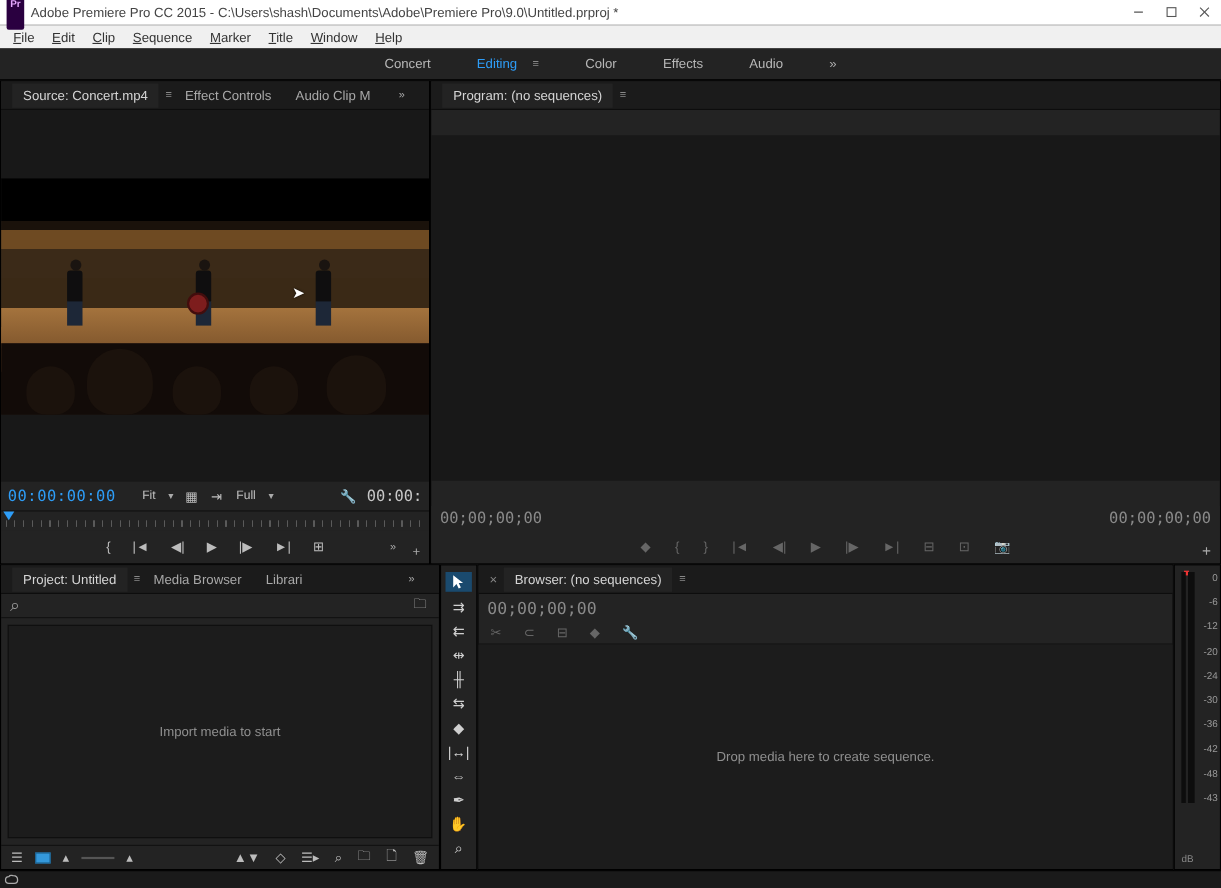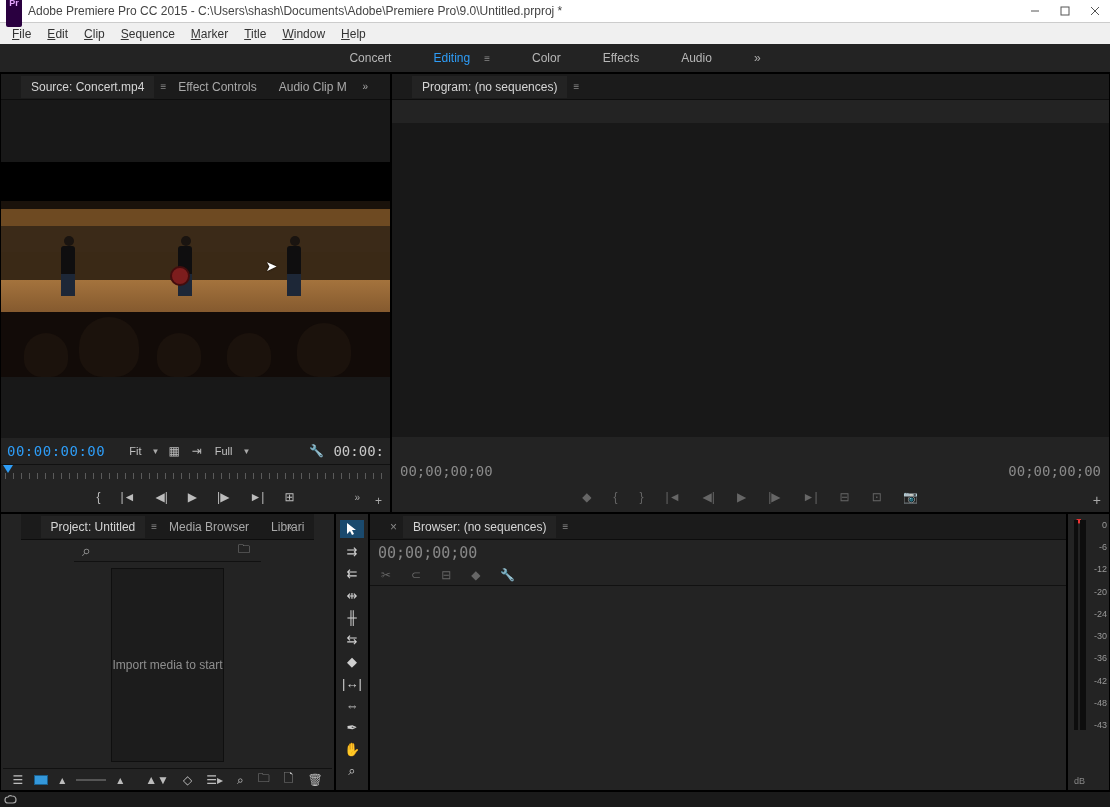--- a/index.html
+++ b/index.html
@@ -24,21 +24,21 @@
 .ws-menu-icon { color: #888; font-size: 10px; margin-left: -28px; }
 .ws-overflow { color: #aaa; }
 
 
 .main { display: flex; flex-direction: column; height: calc(807px - 23px - 21px - 29px - 16px); }
 .top-row { height: 440px; display: flex; }
 .bottom-row { flex: 1; display: flex; }
 
 
 .panel { background: #232323; border: 1px solid #000; display: flex; flex-direction: column; position: relative; }
-.tabstrip { height: 26px; display: flex; align-items: center; font-size: 12px; color: #a9a9a9; background: #1b1b1b; padding-left: 20px; gap: 2px; border-bottom: 1px solid #0d0d0d; position: relative; }
+.tabstrip { height: 26px; display: flex; align-items: center; font-size: 12px; color: #a9a9a9; background: #1b1b1b; padding-left: 10px; gap: 2px; border-bottom: 1px solid #0d0d0d; position: relative; }
 .tabstrip .ptab { padding: 4px 10px; cursor: default; white-space: nowrap; }
 .tabstrip .ptab.active { background: #232323; color: #d5d5d5; }
 .tabstrip .hamburger { color: #888; font-size: 10px; margin-left: 4px; }
 .tabstrip .overflow-r { position: absolute; right: 22px; color: #aaa; font-size: 10px; }
 
 
 .source-panel { width: 391px; }
 .preview-area { flex: 1; background: #181818; display: flex; align-items: center; }
 .preview-img { width: 100%; height: 215px; position: relative; overflow: hidden; }
 .stage-back { position: absolute; inset: 0; background: linear-gradient(#000 0 18%, #1a120b 18% 22%, #6e4a22 22% 30%, #3b2a18 30% 42%, #3a2916 42% 63%, #8a5b2d 63% 72%, #1e140c 72% 100%); }
@@ -72,21 +72,21 @@
 
 
 .program-panel { flex: 1; gap: 23px; }
 .program-body { flex: 1; background: #181818; }
 .prog-bottom { height: 52px; background: #232323; display: flex; flex-direction: column; }
 .pg-timerow { height: 22px; display: flex; align-items: center; justify-content: space-between; padding: 0 8px; }
 .pg-transport { height: 30px; display: flex; align-items: center; justify-content: center; gap: 16px; position: relative; }
 .pg-transport .plus2 { position: absolute; right: 8px; bottom: 4px; color: #aaa; font-size: 14px; }
 
 
-.project-panel { width: 335px; align-items: center; }
+.project-panel { width: 400px; }
 .proj-header { height: 22px; display: flex; align-items: center; justify-content: space-between; font-size: 11px; color: #b8b8b8; padding: 0 8px; border-bottom: 1px solid #111; }
 .proj-search { height: 22px; display: flex; align-items: center; gap: 8px; padding: 0 8px; border-bottom: 1px solid #111; }
 .proj-search input { background: transparent; border: none; outline: none; color: #ccc; width: 120px; font-size: 11px; }
 .bin-area { flex: 1; background: #1c1c1c; display: flex; align-items: center; justify-content: center; color: #8f8f8f; font-size: 12px; margin: 6px; border: 1px solid #0f0f0f; }
 .proj-footer { height: 22px; display: flex; align-items: center; gap: 8px; padding: 0 6px; border-top: 1px solid #111; color: #a8a8a8; font-size: 12px; }
 .proj-footer .spacer { flex: 1; }
 .view-toggle { width: 14px; height: 10px; background: #3498db; border: 1px solid #1a5f8d; }
 
 
 .tools-col { width: 34px; background: #232323; border: 1px solid #000; display: flex; flex-direction: column; align-items: center; padding-top: 6px; gap: 4px; }
@@ -327,20 +327,23 @@
       <div class="tl-head">
         <div class="tl-tc">00;00;00;00</div>
         <div class="tl-icons">
           <span class="icon-btn" style="color:#666">✂</span>
           <span class="icon-btn" style="color:#666">⊂</span>
           <span class="icon-btn" style="color:#666">⊟</span>
           <span class="icon-btn" style="color:#666">◆</span>
           <span class="icon-btn" style="color:#666">🔧</span>
         </div>
       </div>
+      <div class="tl-body">
+        <span>Drop media here to create sequence.</span>
+      </div>
     </div>
 
     <div class="meters-panel" style="position:relative">
       <span class="peak">■</span>
       <div class="meter-scale">
         <span class="db-label">0</span>
         <span class="db-label">-6</span>
         <span class="db-label">-12</span>
         <span class="db-label">-20</span>
         <span class="db-label">-24</span>

